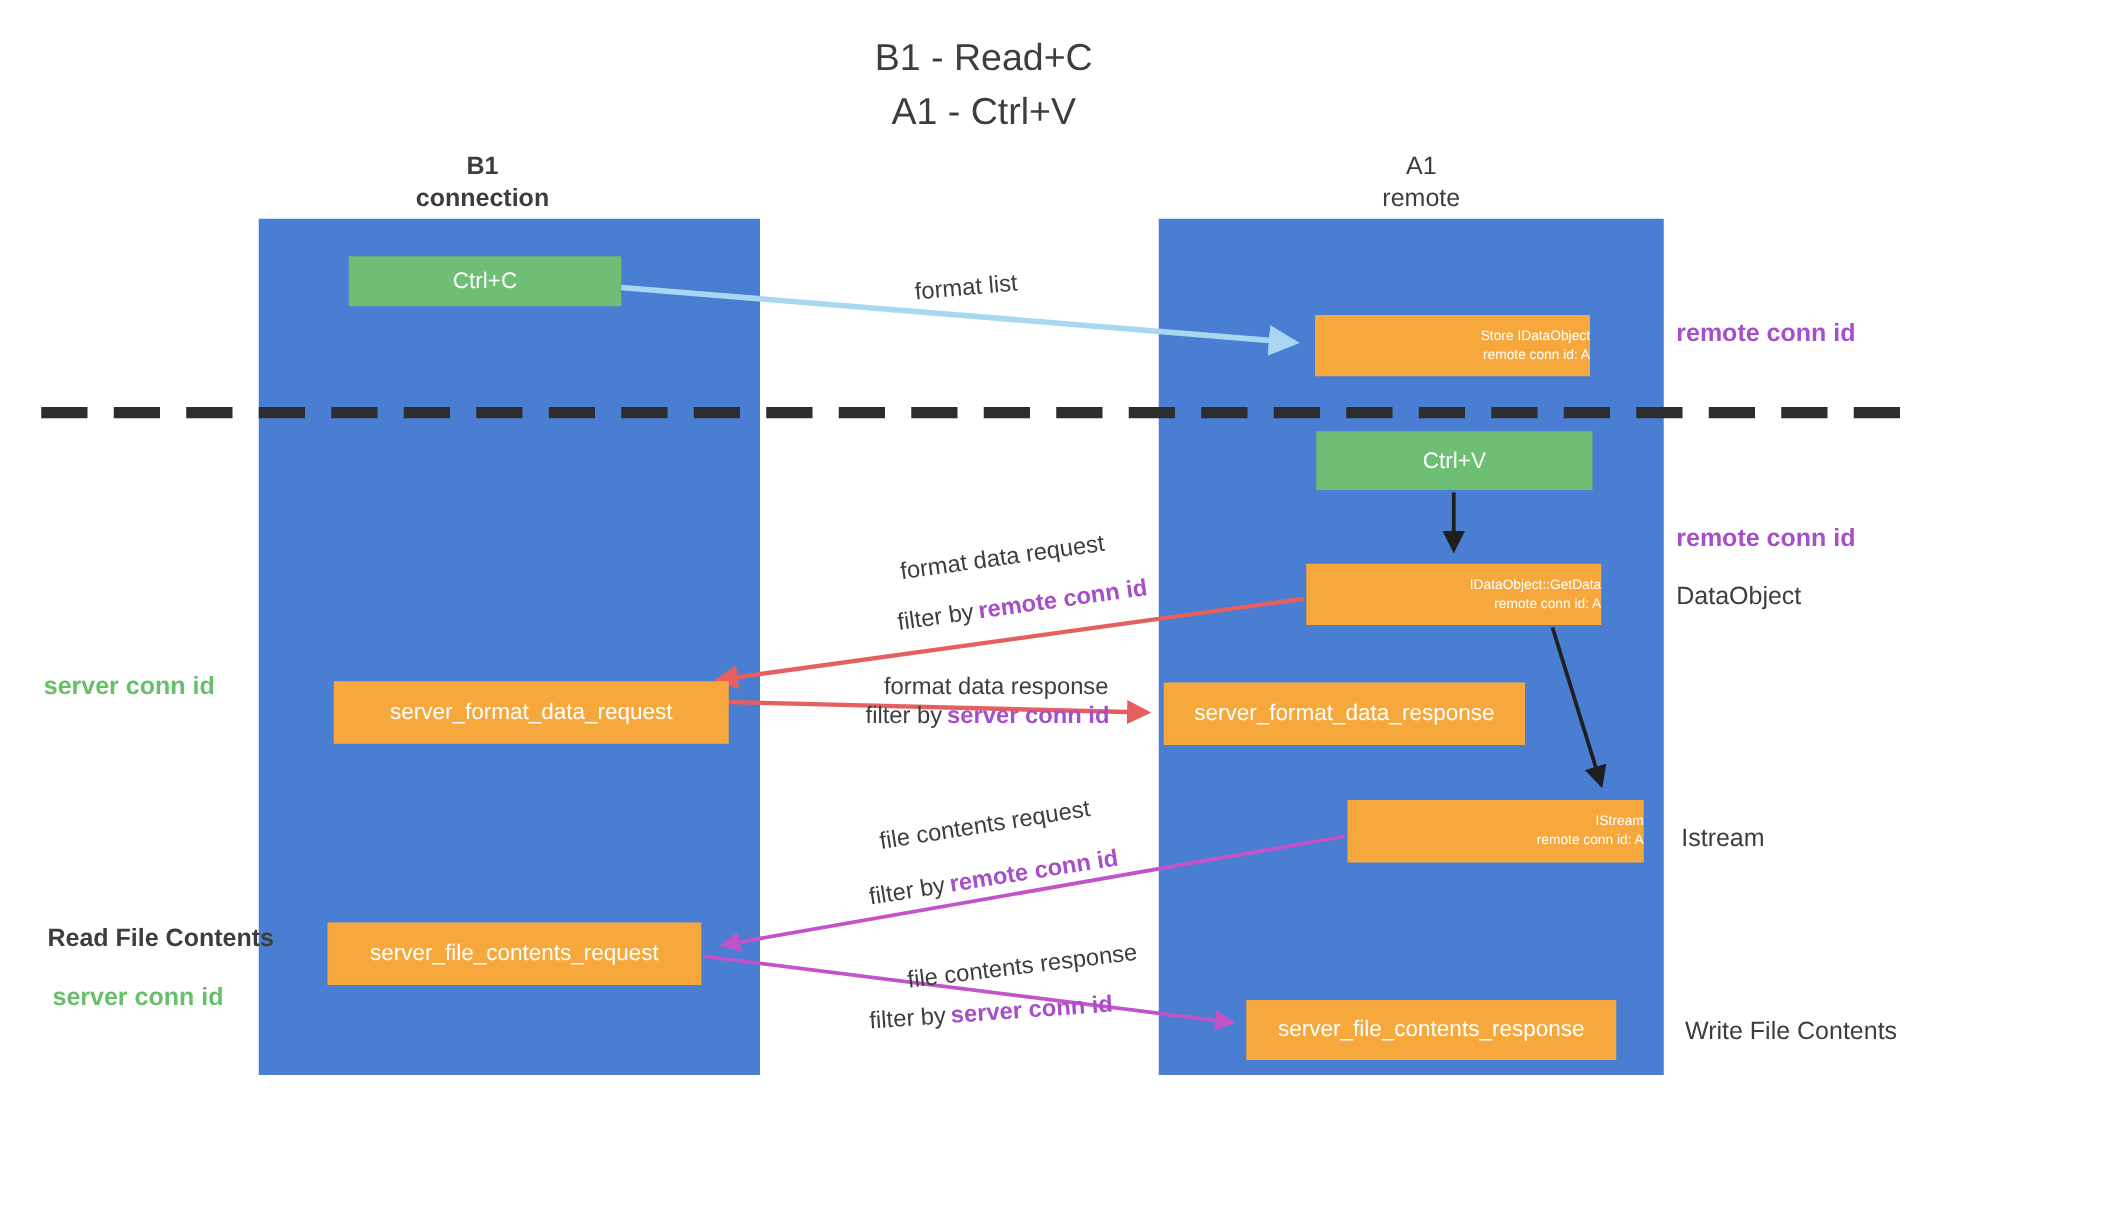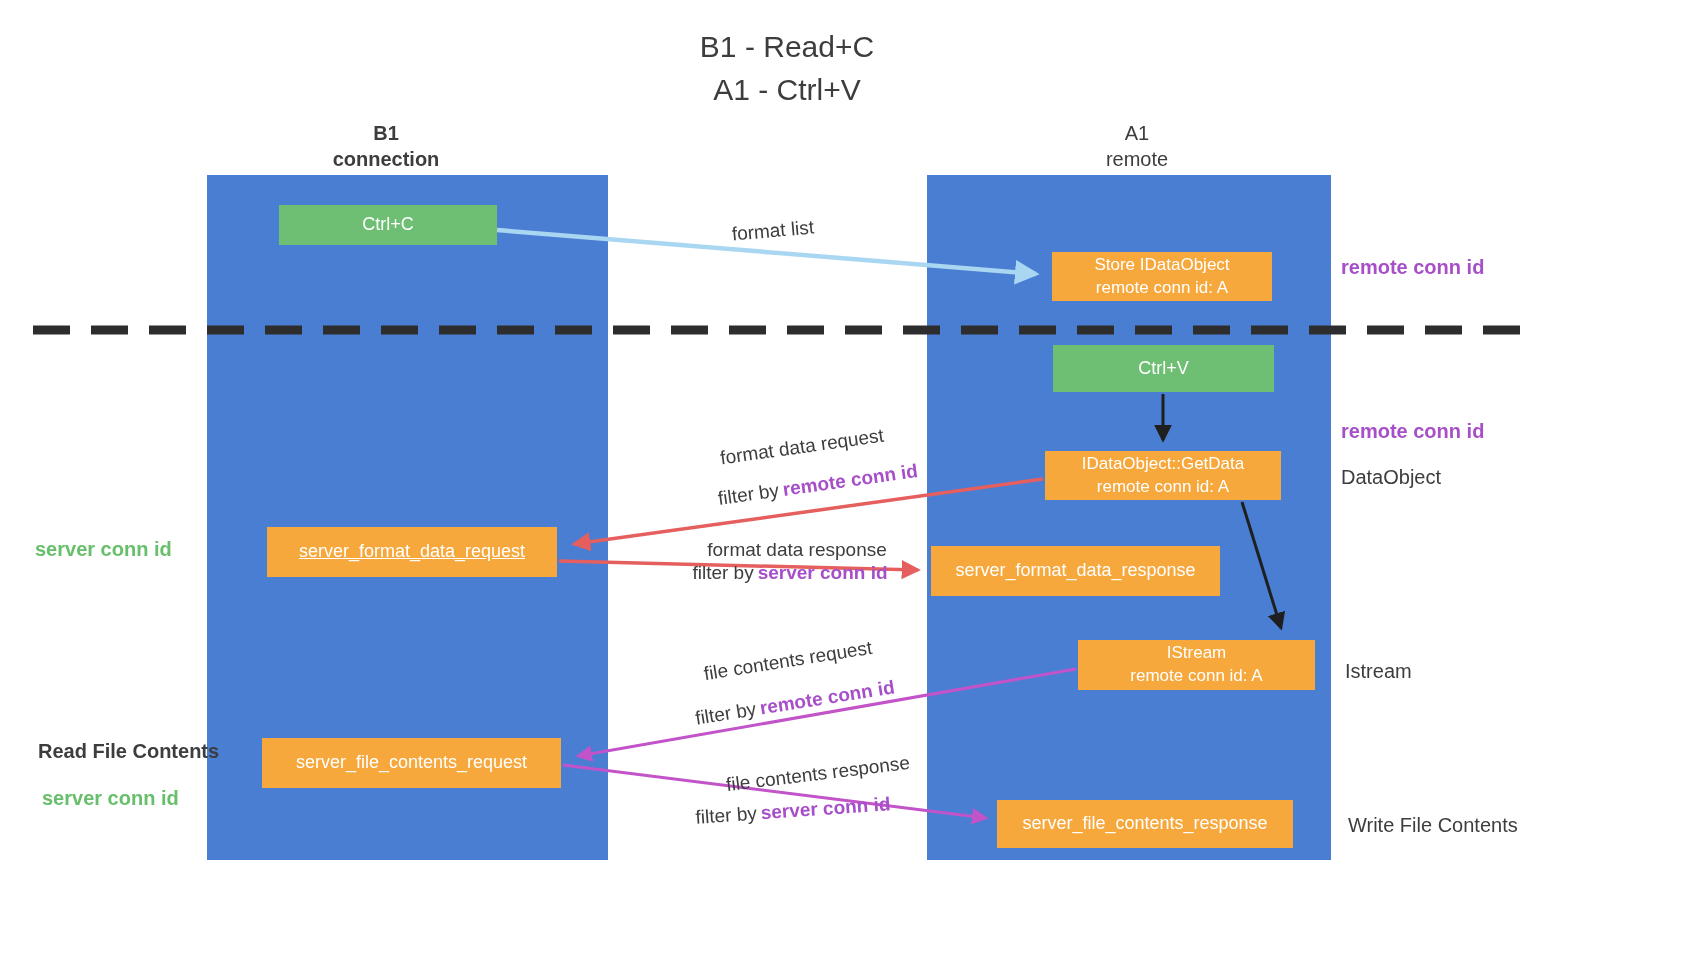--- a/index.html
+++ b/index.html
@@ -7,21 +7,21 @@
   body { font-family: "Liberation Sans", sans-serif; color: #3d3d3d; }
   .canvas { position: relative; width: 1691px; height: 972px; background: #ffffff; overflow: hidden; }
   .abs { position: absolute; }
   .title { font-size: 30px; line-height: 1.42; text-align: center; color: #3d3d3d; }
   .lane-label { font-size: 20px; line-height: 1.3; text-align: center; color: #3d3d3d; }
   .lane { background: #4a7ed3; }
   .box {
     display: flex; flex-direction: column; align-items: center; justify-content: center;
     color: #ffffff; text-align: center; line-height: 1.3; font-size: 18px;
   }
-  .box.two-line { font-size: 17px; line-height: 1.35; }
+  .box.two-line { font-size: 11px; line-height: 1.35; align-items: flex-end; }
   .green { background: #6ebe73; }
   .orange { background: #f7a83c; }
   .side-label { font-size: 20px; white-space: nowrap; color: #3d3d3d; }
   .bold-purple { color: #a64fc8; font-weight: bold; }
   .bold-green { color: #67bf6b; font-weight: bold; }
   .arrow-label { font-size: 19px; white-space: nowrap; text-align: center; color: #3d3d3d; }
   .overlay { position: absolute; left: 0; top: 0; pointer-events: none; }
 </style>
 </head>
 <body>
@@ -89,21 +89,21 @@
 
   <div class="abs box green" style="left:1053px; top:345px; width:221px; height:47px;">
     <span>Ctrl+V</span>
   </div>
 
   <div class="abs box orange two-line" style="left:1045px; top:451px; width:236px; height:49px;">
     <span>IDataObject::GetData</span>
     <span>remote conn id: A</span>
   </div>
 
-  <div class="abs box orange" style="left:267px; top:527px; width:290px; height:50px;text-decoration:underline;">
+  <div class="abs box orange" style="left:267px; top:545px; width:316px; height:50px;">
     <span>server_format_data_request</span>
   </div>
 
   <div class="abs box orange" style="left:931px; top:546px; width:289px; height:50px;">
     <span>server_format_data_response</span>
   </div>
 
   <div class="abs box orange two-line" style="left:1078px; top:640px; width:237px; height:50px;">
     <span>IStream</span>
     <span>remote conn id: A</span>

